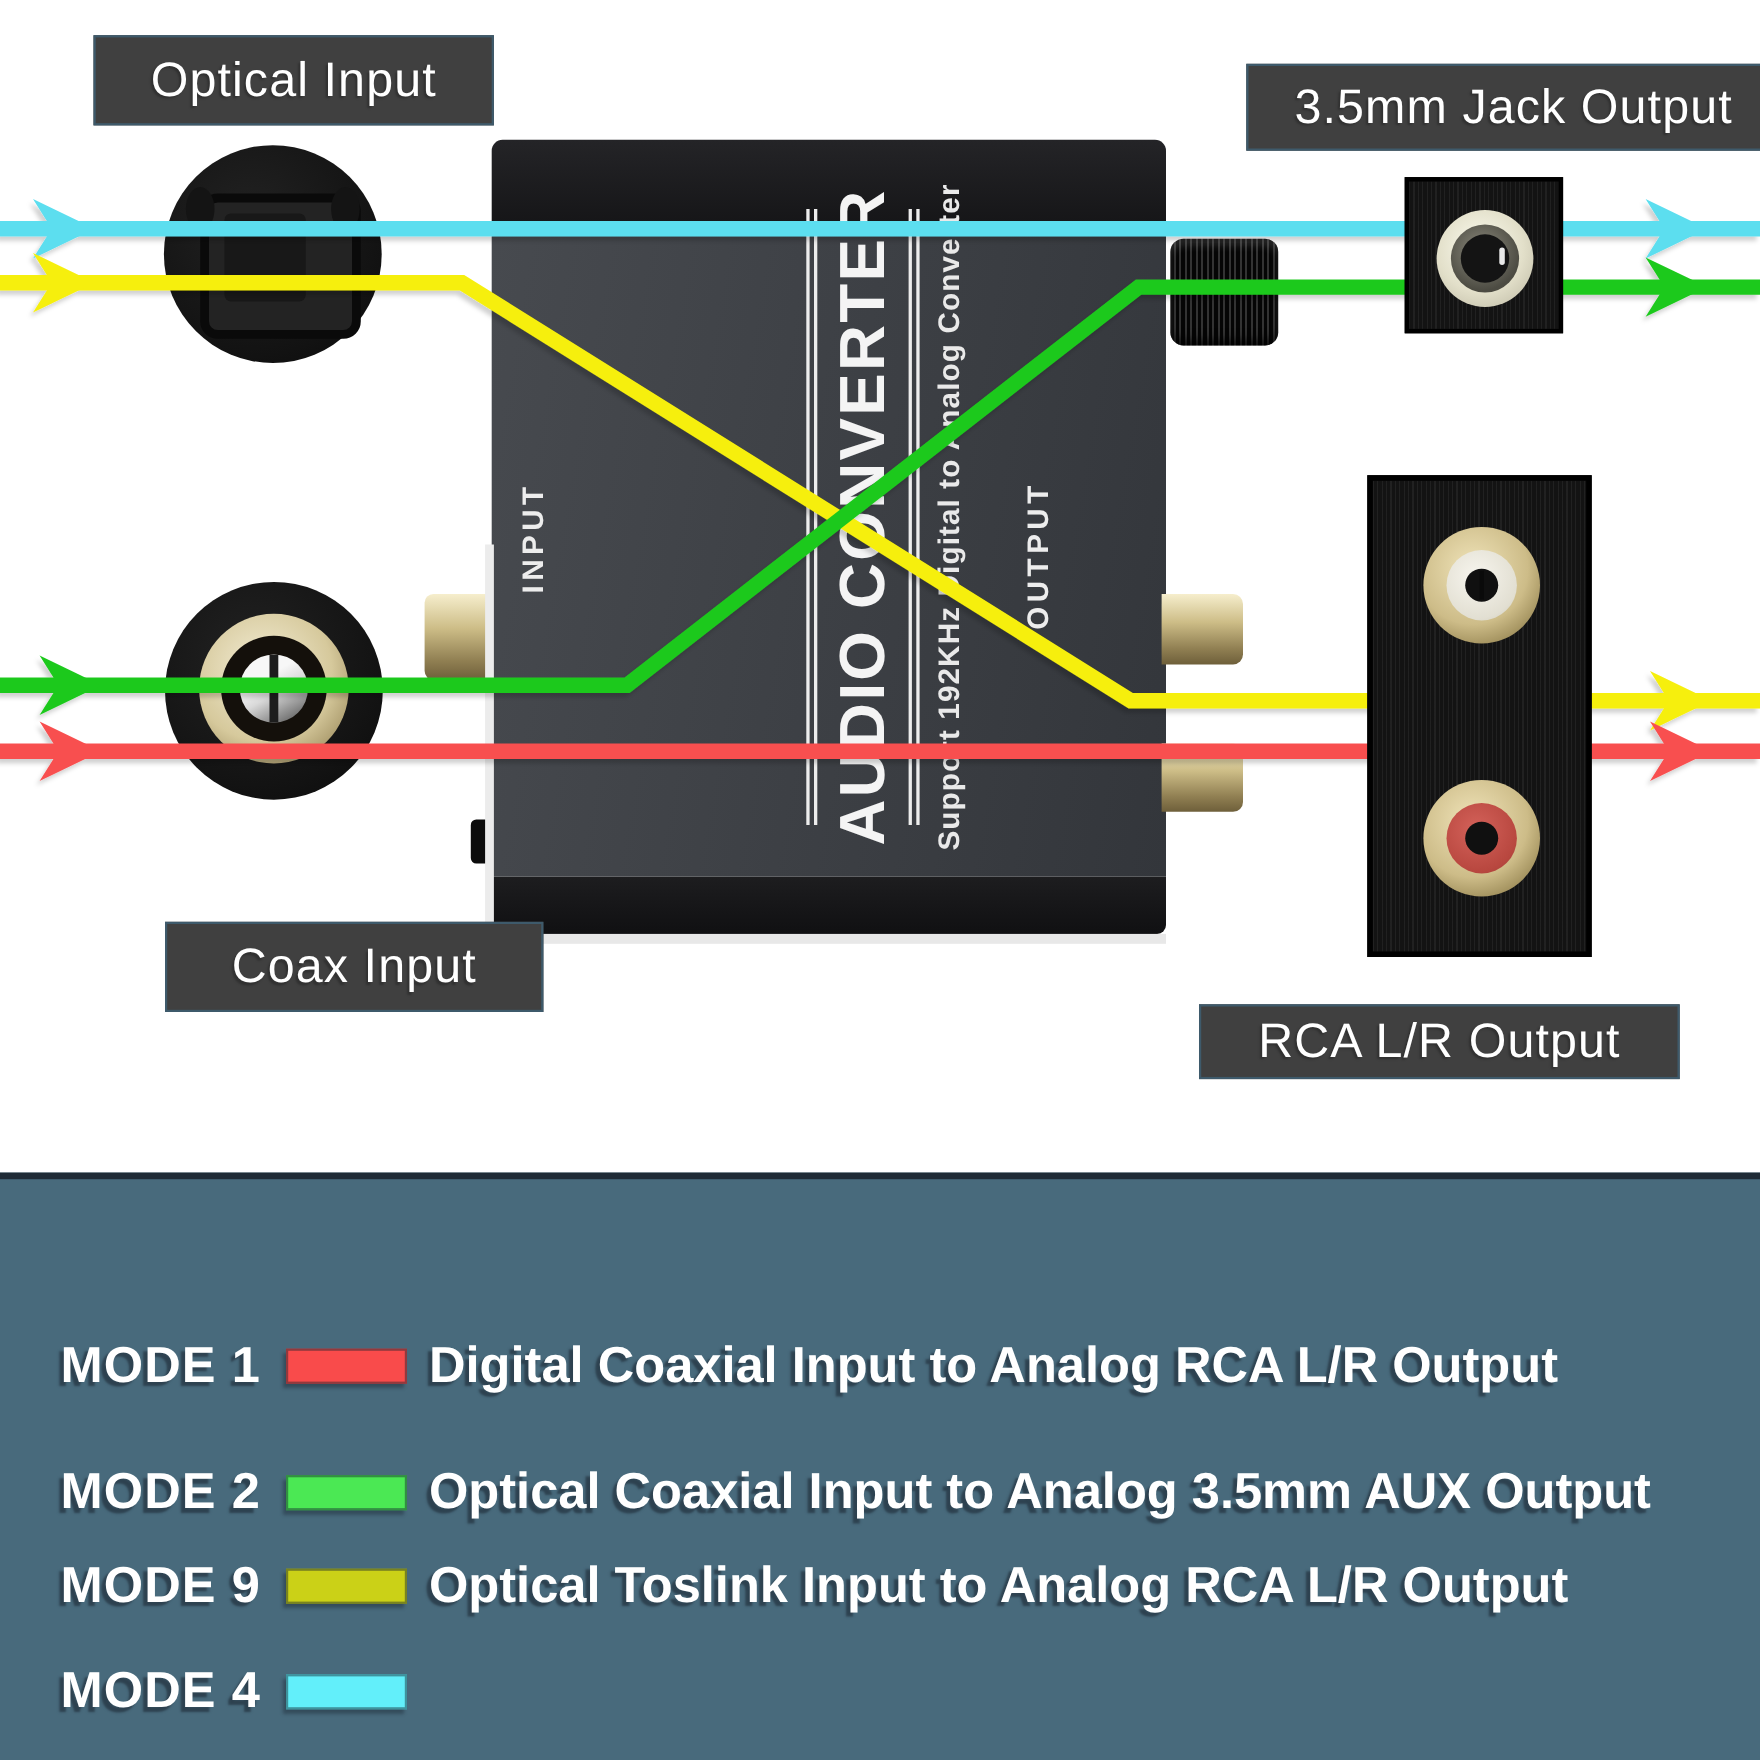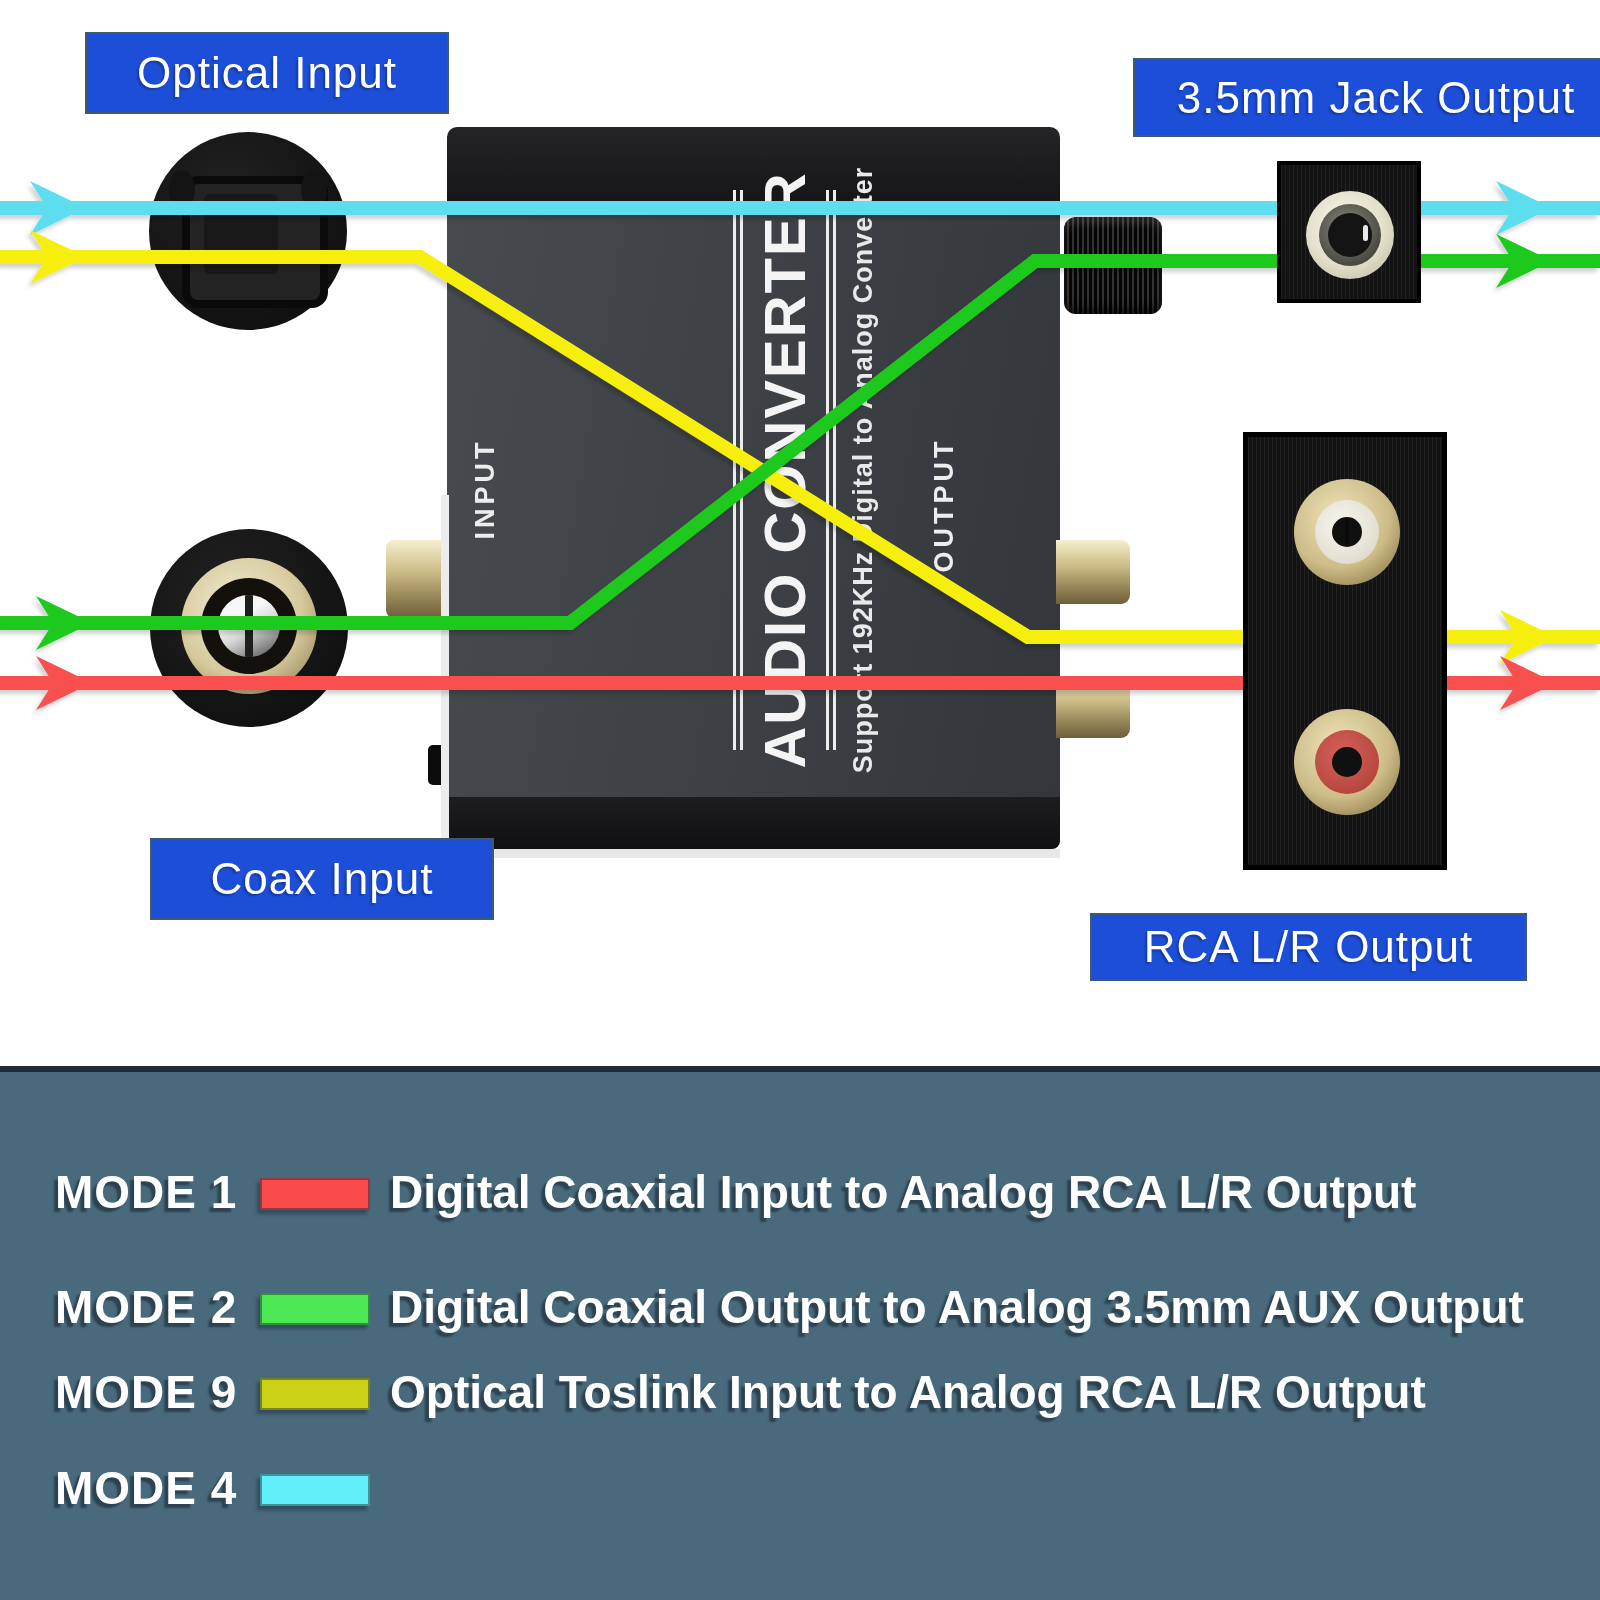--- a/index.html
+++ b/index.html
@@ -1,20 +1,20 @@
 <!DOCTYPE html>
 <html><head>
 <meta charset="utf-8">
 <style>
   html,body{margin:0;padding:0;background:#fff;}
   .stage{position:relative;width:1600px;height:1600px;background:#ffffff;overflow:hidden;
          font-family:"Liberation Sans", sans-serif;}
 
   
-  .label-box{position:absolute;background:#1d4ed8;border:2px solid #3E5A6B;color:#fff;
+  .label-box{position:absolute;background:#404040;border:2px solid #3E5A6B;color:#fff;
              display:flex;align-items:center;justify-content:center;font-size:44px;
              text-shadow:-2px 2px 2px rgba(0,0,0,0.25);letter-spacing:1px;}
 
   
   .dev-top{position:absolute;left:447px;top:127px;width:613px;height:86px;
            background:linear-gradient(180deg,#242427,#141416);border-radius:10px 10px 0 0;}
   .dev-front{position:absolute;left:447px;top:213px;width:613px;height:584px;
            background:linear-gradient(100deg,#474a4f,#3c3f44 55%,#33363b);}
   .dev-bottom{position:absolute;left:447px;top:797px;width:613px;height:52px;
            background:linear-gradient(180deg,#1d1d1f,#101012);border-radius:0 0 8px 8px;}
@@ -68,21 +68,21 @@
   .rca-photo{left:1243px;top:432px;width:194px;height:428px;}
   .rca-ring{position:absolute;width:106px;height:106px;border-radius:50%;
             background:radial-gradient(circle at 42% 36%,#f0e4ba,#cdbc88 55%,#93824f 85%);}
   .rca-disc{position:absolute;width:64px;height:64px;border-radius:50%;}
   .rca-hole{position:absolute;width:30px;height:30px;border-radius:50%;background:#101010;}
   .pin{position:absolute;width:4px;height:26px;background:#0a0a0a;}
 
   
   .panel{position:absolute;left:0;top:1066px;width:1600px;height:534px;background:#486A7C;
          border-top:6px solid #1F2B36;}
-  .mode-row{position:absolute;left:0;width:1600px;height:56px;color:#fff;}
+  .mode-row{position:absolute;left:0;width:1600px;height:56px;color:#fff;margin-top:48px;}
   .mode-name{position:absolute;left:55px;top:0;font-size:46px;font-weight:bold;line-height:56px;
              text-shadow:-4px 4px 2px rgba(23,33,44,0.55);letter-spacing:1px;}
   .mode-swatch{position:absolute;left:260px;top:14px;width:106px;height:28px;border:2px solid rgba(20,35,45,0.45);
              box-shadow:-3px 4px 3px rgba(23,33,44,0.4);}
   .mode-desc{position:absolute;left:390px;top:0;font-size:46px;font-weight:bold;line-height:56px;
              text-shadow:-4px 4px 2px rgba(23,33,44,0.55);white-space:nowrap;}
 
   svg.lines{position:absolute;left:0;top:0;pointer-events:none;}
 </style>
 </head>
@@ -185,21 +185,21 @@
 
   <div class="panel">
     <div class="mode-row" style="top:92px;">
       <span class="mode-name">MODE 1</span>
       <span class="mode-swatch" style="background-color: rgb(249, 75, 75);"></span>
       <span class="mode-desc">Digital Coaxial Input to Analog RCA L/R Output</span>
     </div>
     <div class="mode-row" style="top:207px;text-align:right;">
       <span class="mode-name">MODE 2</span>
       <span class="mode-swatch" style="background-color: rgb(75, 232, 84);"></span>
-      <span class="mode-desc">Digital Coaxial Output to Analog 3.5mm AUX Output</span>
+      <span class="mode-desc">Optical Coaxial Input to Analog 3.5mm AUX Output</span>
     </div>
     <div class="mode-row" style="top:292px;">
       <span class="mode-name">MODE 9</span>
       <span class="mode-swatch" style="background-color: rgb(203, 209, 23);"></span>
       <span class="mode-desc">Optical Toslink Input to Analog RCA L/R Output</span>
     </div>
     <div class="mode-row" style="top:388px;text-decoration:underline;">
       <span class="mode-name">MODE 4</span>
       <span class="mode-swatch" style="background-color: rgb(98, 239, 250);"></span>
     </div>

